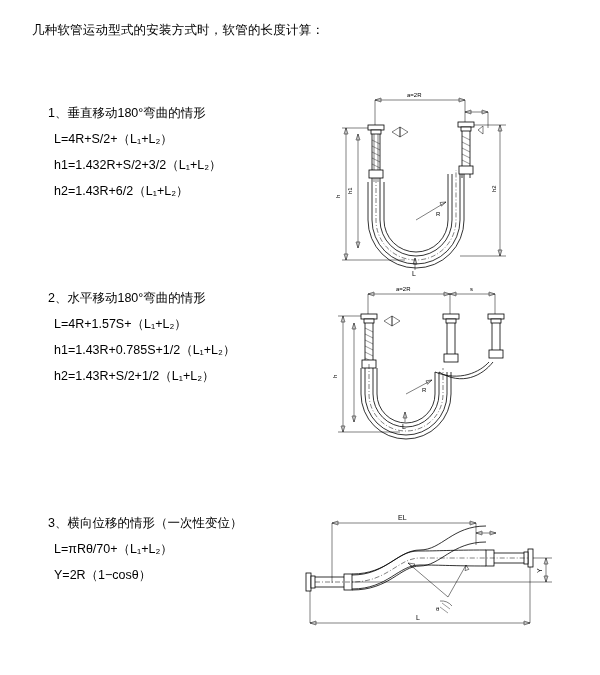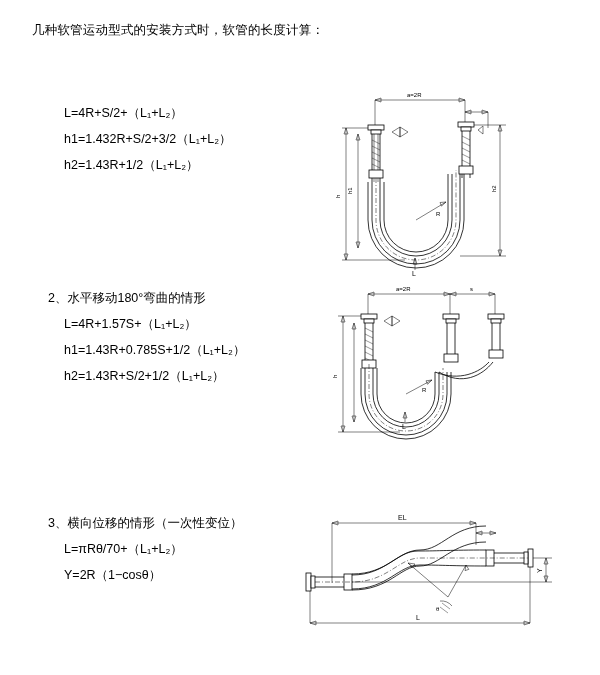--- a/index.html
+++ b/index.html
@@ -43,21 +43,21 @@
     width: 260px;
   }
   .sec-title {
     font-size: 12.5px;
     white-space: nowrap;
     margin-bottom: 9px;
   }
   .formula {
     font-size: 12.5px;
     white-space: nowrap;
-    margin-left: 16px;
+    margin-left: 6px;
     margin-bottom: 9px;
   }
   .fig {
     position: absolute;
   }
   .fig1 { left: 310px; top: -35px; }
   .fig2 { left: 310px; top: -18px; }
   .fig3 { left: 290px; top: -10px; }
 
   svg { display: block; }
@@ -73,23 +73,24 @@
 </style>
 </head>
 <body>
 
 <div class="page">
 
   <div class="heading">几种软管运动型式的安装方式时，软管的长度计算：</div>
 
   <div class="section sec1">
     <div class="text-block">
+      <div class="sec-title">1、垂直移动180°弯曲的情形</div>
       <div class="formula">L=4R+S/2+（L₁+L₂）</div>
       <div class="formula">h1=1.432R+S/2+3/2（L₁+L₂）</div>
-      <div class="formula">h2=1.43R+1/2（L₁+L₂）</div>
+      <div class="formula">h2=1.43R+6/2（L₁+L₂）</div>
     </div>
 
     <div class="fig fig1">
       <svg width="260" height="220" viewBox="0 0 260 220">
 
         <line class="dim" x1="65" y1="30" x2="155" y2="30"></line>
         <path class="dim" d="M65,30 l6,-2 l0,4 z" fill="#000"></path>
         <path class="dim" d="M155,30 l-6,-2 l0,4 z" fill="#000"></path>
         <text class="lbl" x="97" y="27">a=2R</text>
 

